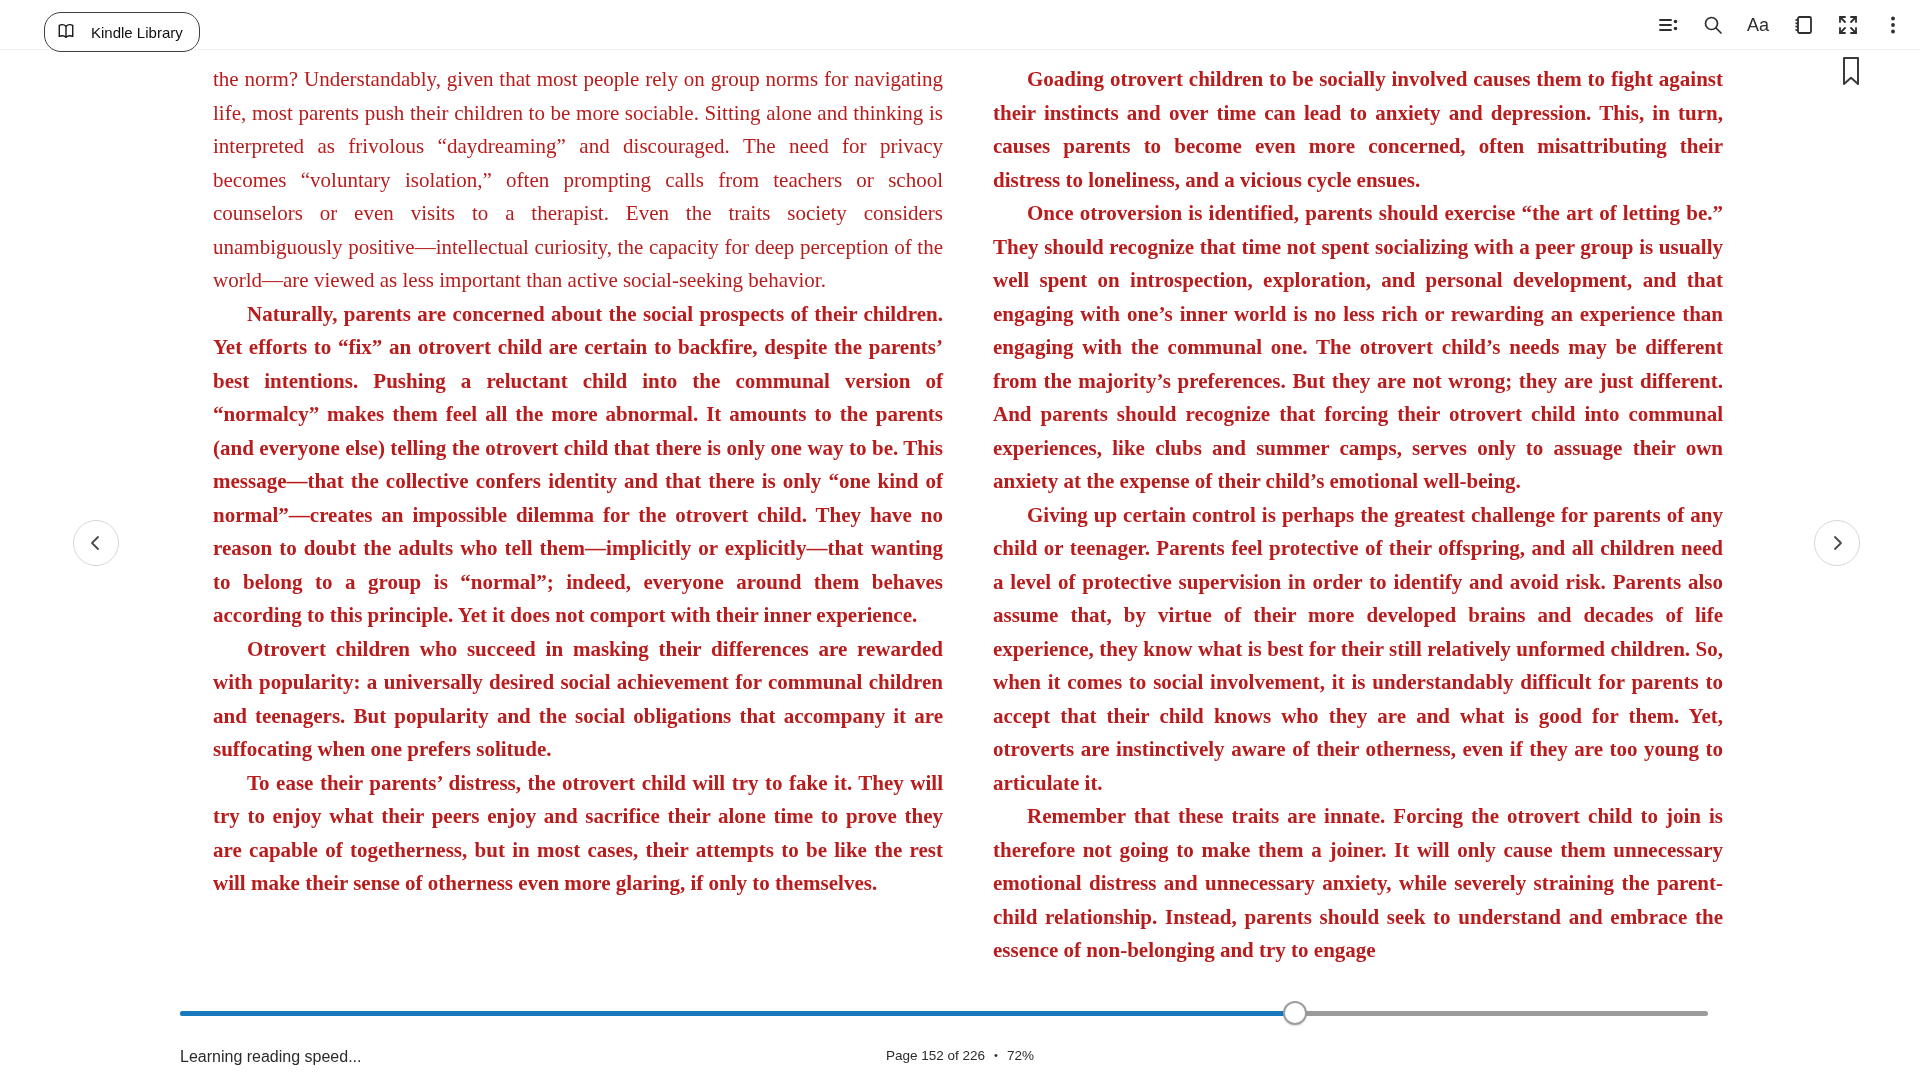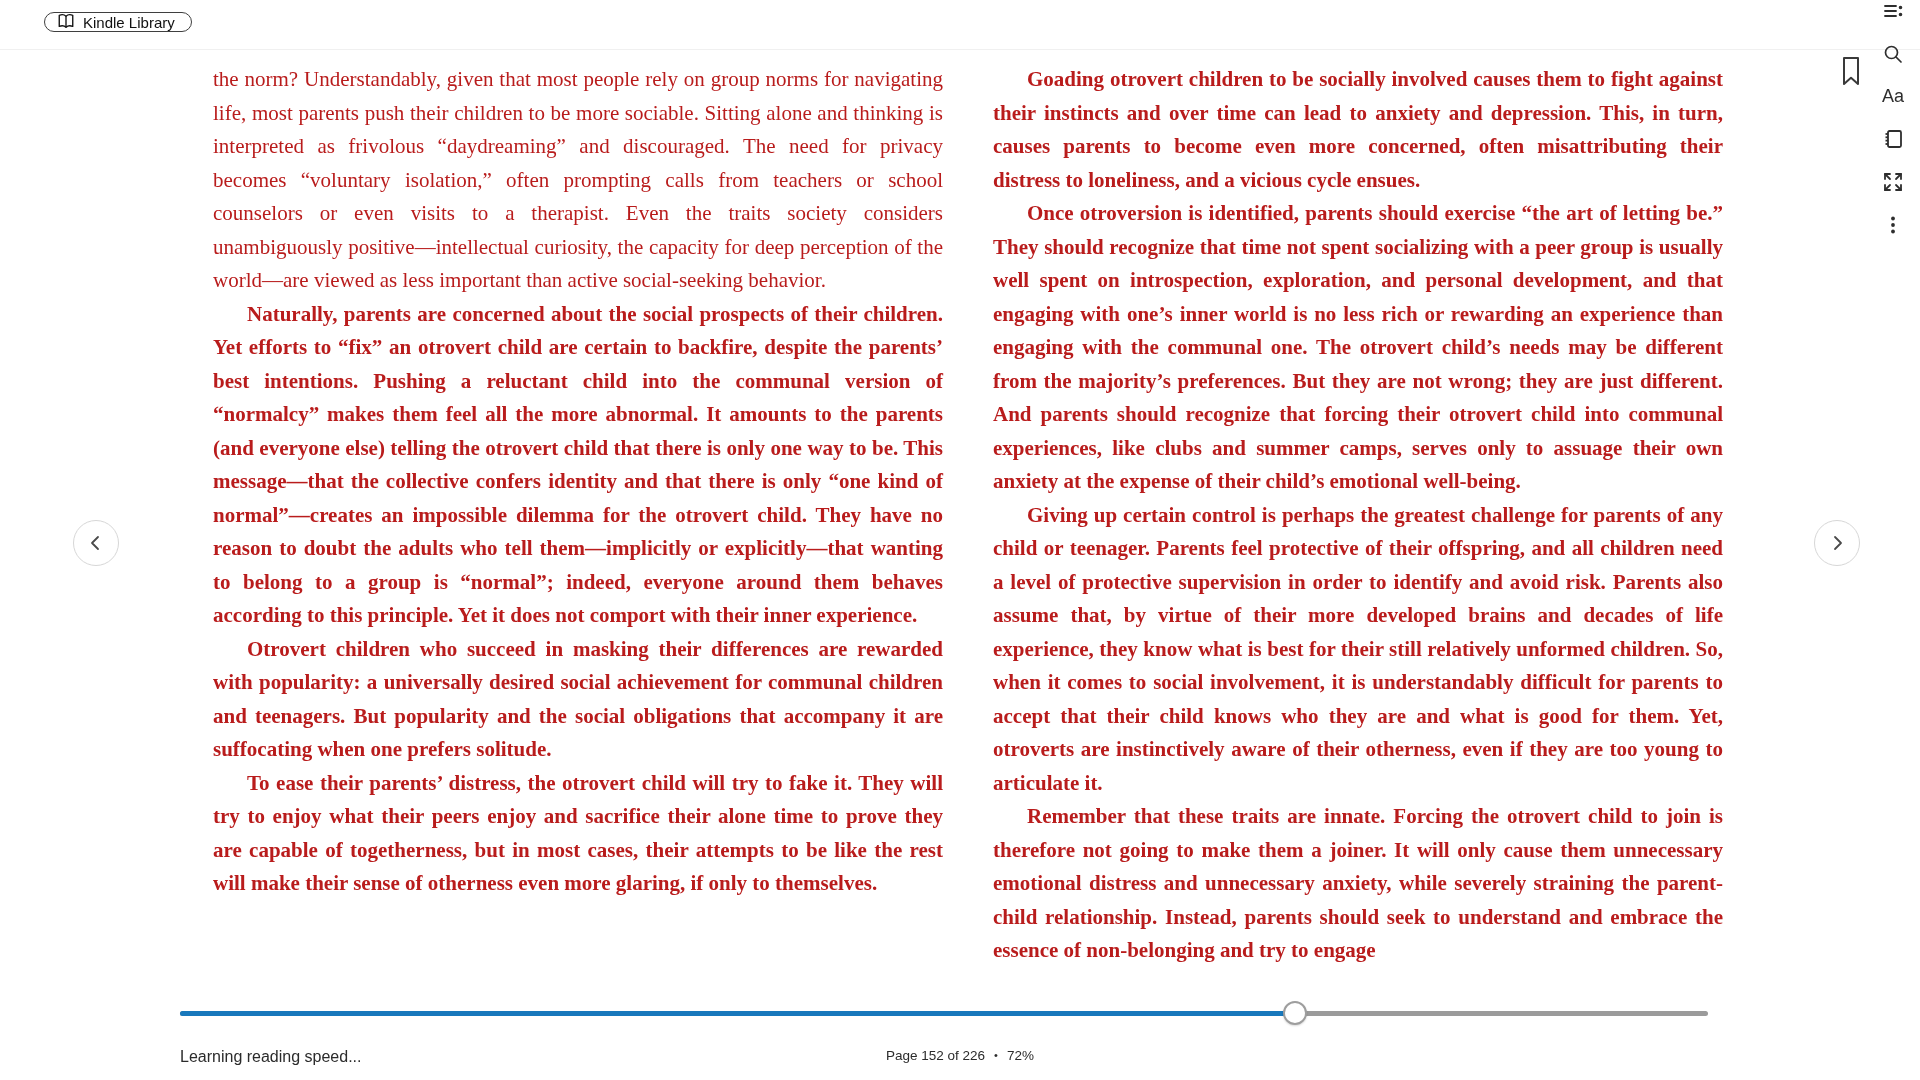--- a/index.html
+++ b/index.html
@@ -2,30 +2,30 @@
 <html><head>
 <meta charset="utf-8">
 <style>
   * { margin: 0; padding: 0; box-sizing: border-box; }
   html, body { width: 1920px; height: 1080px; background: #ffffff; overflow: hidden;
                font-family: "Liberation Sans", sans-serif; }
 
   
   .toolbar { position: absolute; top: 0; left: 0; width: 1920px; height: 50px;
              background: #fff; border-bottom: 1px solid rgba(0,0,0,0.06); z-index: 5; }
-  .library-btn { position: absolute; left: 44px; top: 12px; height: 20px;
-                 display: inline-flex; align-items: center; gap: 8px;
+  .library-btn { position: absolute; left: 44px; top: 12px; height: 40px;
+                 display: inline-flex; align-items: center; gap: 16px;
                  padding: 0 16px 0 12px; background: #fff;
                  border: 1.4px solid #3f3f3f; border-radius: 17px;
                  font-size: 15px; color: #111; cursor: pointer;
                  font-family: "Liberation Sans", sans-serif; }
   .book-title { position: absolute; top: 17px; left: 50%; transform: translateX(-50%);
                 font-size: 15px; letter-spacing: 0.3px; color: #161616; white-space: nowrap; }
   .toolbar-icons { position: absolute; top: 0; right: 15px; height: 50px;
-                   display: flex; align-items: center; gap: 21px; flex-direction: column; }
+                   display: flex; align-items: center; gap: 21px; }
   .icon-btn { width: 24px; height: 24px; background: none; border: none; padding: 0;
               display: flex; align-items: center; justify-content: center; cursor: pointer;
               color: #2e2e2e; }
   .icon-btn svg { display: block; }
   .aa-glyph { font-size: 18px; color: #2e2e2e; font-family: "Liberation Sans", sans-serif; }
 
   .bookmark-btn { position: absolute; left: 1840px; top: 56px; width: 22px; height: 32px;
                   background: none; border: none; padding: 0; cursor: pointer; z-index: 6; }
 
   

